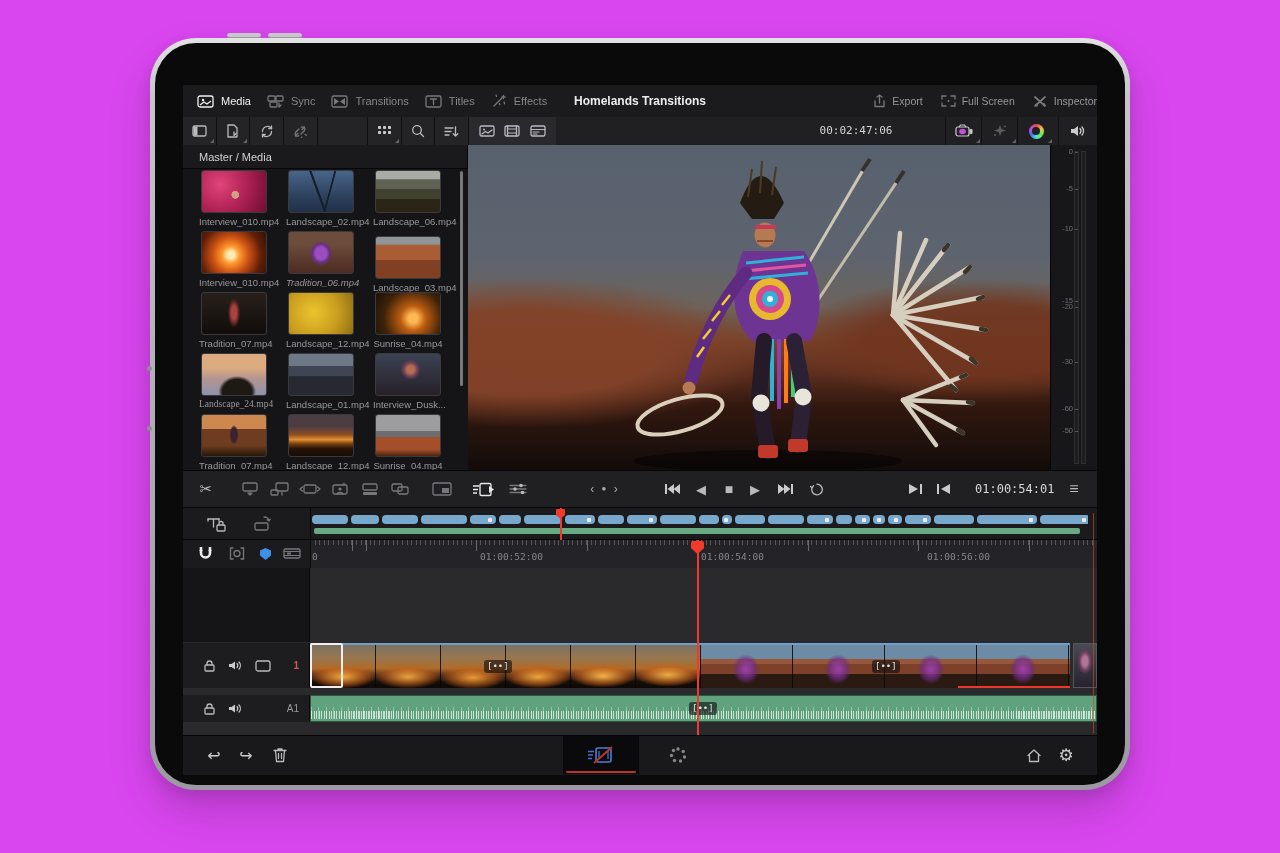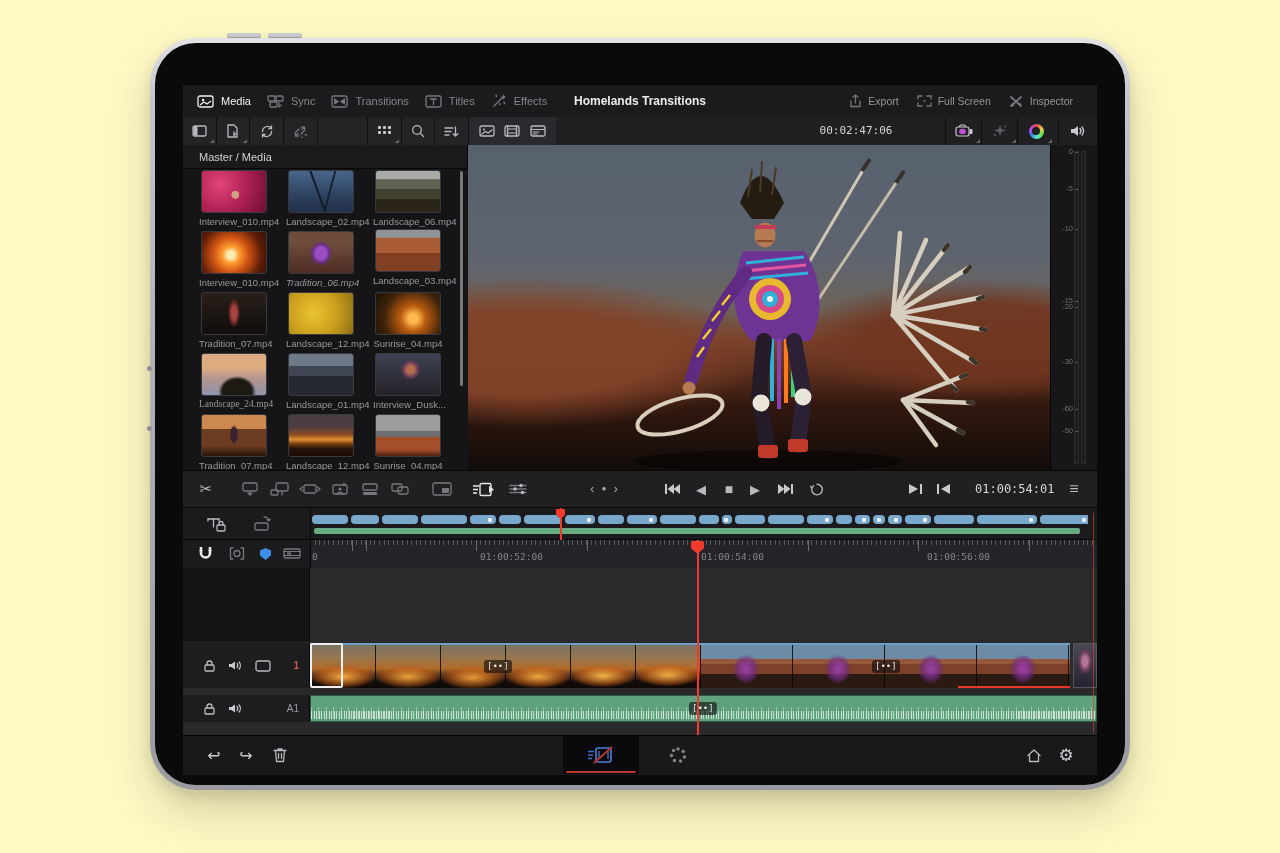--- a/index.html
+++ b/index.html
@@ -1,36 +1,36 @@
 <!DOCTYPE html>
 <html><head>
 <meta charset="utf-8">
 <style>
   html,body{margin:0;padding:0;background:#f6f6f7;}
-  #stage{position:relative;width:1280px;height:853px;background:#fef9c3;overflow:hidden;
+  #stage{position:relative;width:1280px;height:853px;background:#d946ef;overflow:hidden;
          font-family:"Liberation Sans","DejaVu Sans",sans-serif;-webkit-font-smoothing:antialiased;}
   .abs{position:absolute;}
   
   .ipad{position:absolute;left:150px;top:38px;width:980px;height:752px;border-radius:46px;
         background:linear-gradient(180deg,#e3e3e6 0%,#c4c4c9 8%,#aeaeb4 50%,#9a9aa0 100%);
         box-shadow:0 22px 44px rgba(0,0,0,.16),0 6px 14px rgba(0,0,0,.10);}
   .bezel{position:absolute;left:5px;top:5px;right:5px;bottom:5px;border-radius:41px;background:#0a0a0b;}
   .hw-btn{position:absolute;height:5px;border-radius:3px;background:#c9c9cd;box-shadow:inset 0 -1px 1px rgba(0,0,0,.25);}
   .hw-dot{position:absolute;width:5px;height:5px;border-radius:50%;background:#8e8e94;}
   .screen{position:absolute;left:183px;top:85px;width:914px;height:690px;background:#121214;overflow:hidden;}
   svg{display:block;}
   .st{stroke:#b9b9be;fill:none;stroke-width:1.3;stroke-linecap:round;stroke-linejoin:round;}
   .stdim{stroke:#77777d;fill:none;stroke-width:1.3;stroke-linecap:round;}
   
   .topbar{left:0;top:0;width:914px;height:32px;background:#1b1b1d;border-bottom:1px solid #050506;display:flex;align-items:center;}
   .tab{display:flex;align-items:center;gap:7px;margin-left:16px;font-size:11px;color:#85858b;}
   .tab.active{color:#f2f2f4;}
   .tab:first-child{margin-left:14px;}
   .tb-title{position:absolute;left:0;right:0;text-align:center;font-size:12px;font-weight:bold;color:#ececee;pointer-events:none;}
-  .tb-actions{margin-left:auto;display:flex;align-items:center;gap:18px;padding-right:24px;font-size:10.5px;color:#96969b;}
+  .tb-actions{margin-left:auto;display:flex;align-items:center;gap:18px;padding-right:0;font-size:10.5px;color:#96969b;}
   .tb-action{display:flex;align-items:center;gap:6px;}
   
   .mtoolbar{left:0;top:32px;width:373px;height:28px;background:#242427;border-bottom:1px solid #060607;display:flex;}
   .tile{width:33px;height:28px;border-right:1px solid #101012;display:grid;place-items:center;position:relative;}
   .tile.sp{width:50px;border-right:1px solid #101012;}
   .tile.wide{width:88px;display:flex;align-items:center;justify-content:space-evenly;border-right:none;background:#2a2a2e;}
   .corner::after{content:"";position:absolute;right:2px;bottom:2px;border-left:4px solid transparent;border-bottom:4px solid #626267;}
   .vheader{left:373px;top:32px;width:541px;height:28px;background:#202023;border-bottom:1px solid #060607;}
   .vtitle{position:absolute;left:104px;top:0;width:210px;height:28px;line-height:28px;text-align:center;font-size:11.5px;font-weight:bold;color:#e8e8ea;}
   .vtc{position:absolute;left:255px;top:0;width:90px;height:28px;line-height:28px;text-align:center;font-size:11px;color:#d6d6d9;font-family:"DejaVu Sans Mono",monospace;}
@@ -333,21 +333,21 @@
           <div class="mname">Landscape_06.mp4</div>
         </div>
       <div class="mcell" style="left:16px;top:62px;">
           <div class="mthumb t4"></div>
           <div class="mname">Interview_010.mp4</div>
         </div>
       <div class="mcell" style="left:103px;top:62px;font-style:italic;">
           <div class="mthumb t5"></div>
           <div class="mname">Tradition_06.mp4</div>
         </div>
-      <div class="mcell" style="left:190px;top:60px;">
+      <div class="mcell" style="left:190px;top:67px;">
           <div class="mthumb t6"></div>
           <div class="mname">Landscape_03.mp4</div>
         </div>
       <div class="mcell" style="left:16px;top:123px;">
           <div class="mthumb t7"></div>
           <div class="mname">Tradition_07.mp4</div>
         </div>
       <div class="mcell" style="left:103px;top:123px;">
           <div class="mthumb t8"></div>
           <div class="mname">Landscape_12.mp4</div>

